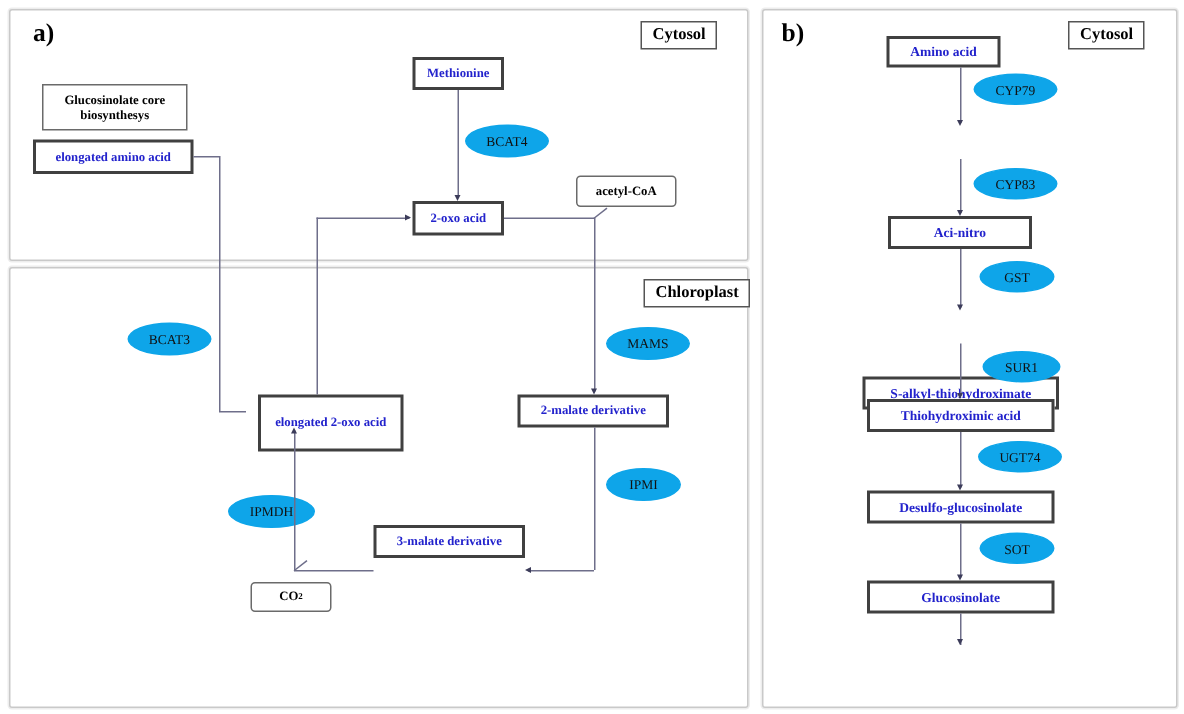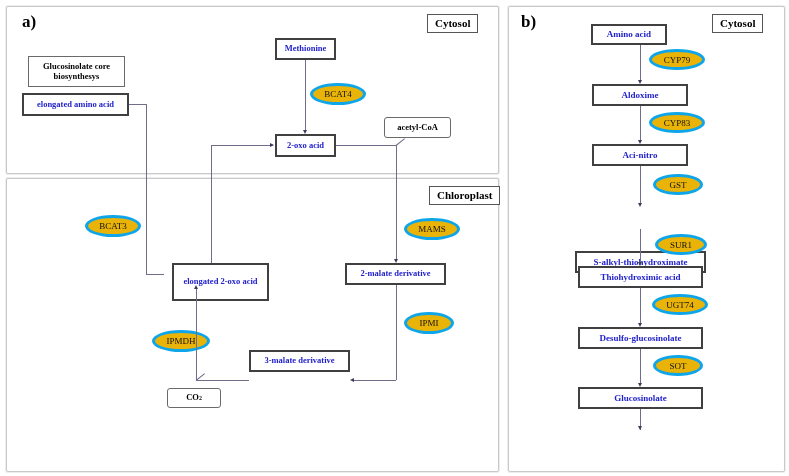--- a/index.html
+++ b/index.html
@@ -48,22 +48,22 @@
     white-space:nowrap;
   }
   .node.blue{ border:2px solid #404040; color:#2222cc; }
   .node.black{ border:1px solid #6a6a6a; color:#000; white-space:normal;}
   .node.small{ font-size:8.5px; }
   .node.med  { font-size:9px; }
 
   
   .enzyme{
     position:absolute;box-sizing:border-box;
-    border:3px solid #0ea5e9;border-radius:50%;
-    background:#eab308;color:#111;
+    border:1px solid #0ea5e9;border-radius:50%;
+    background:#0ea5e9;color:#111;
     display:flex;align-items:center;justify-content:center;
     font-size:9px;font-family:"Liberation Serif", serif;
     white-space:nowrap;
   }
 
   
   .seg{position:absolute;background:#6e6e8a;}
   .seg.h{height:1px;}
   .seg.v{width:1px;}
 
@@ -146,21 +146,20 @@
   <div class="tick" style="left:196px;top:380px;"></div>
 
   <div class="panel" id="panel-b"></div>
 
   <div class="panel-letter" id="letter-b">b)</div>
 
   <div class="compartment-tag" id="tag-cytosol-b">Cytosol</div>
 
   <div class="node blue med" style="left:591px;top:24px;width:76px;height:21px;">Amino acid</div>
 
-  <div class="node blue med" style="left:592px;top:84px;width:96px;height:22px;">Aldoxime</div>
 
   <div class="node blue med" style="left:592px;top:144px;width:96px;height:22px;">Aci-nitro</div>
 
   <div class="node blue med" style="left:575px;top:207px;width:131px;height:22px;margin-top:44px;">S-alkyl-thiohydroximate</div>
 
   <div class="node blue med" style="left:578px;top:266px;width:125px;height:22px;">Thiohydroximic acid</div>
 
   <div class="node blue med" style="left:578px;top:327px;width:125px;height:22px;">Desulfo-glucosinolate</div>
 
   <div class="node blue med" style="left:578px;top:387px;width:125px;height:22px;">Glucosinolate</div>

